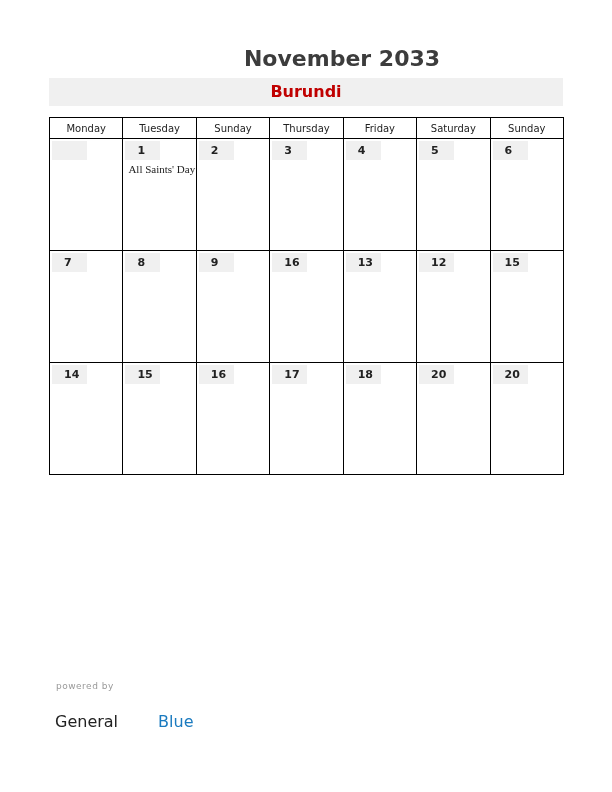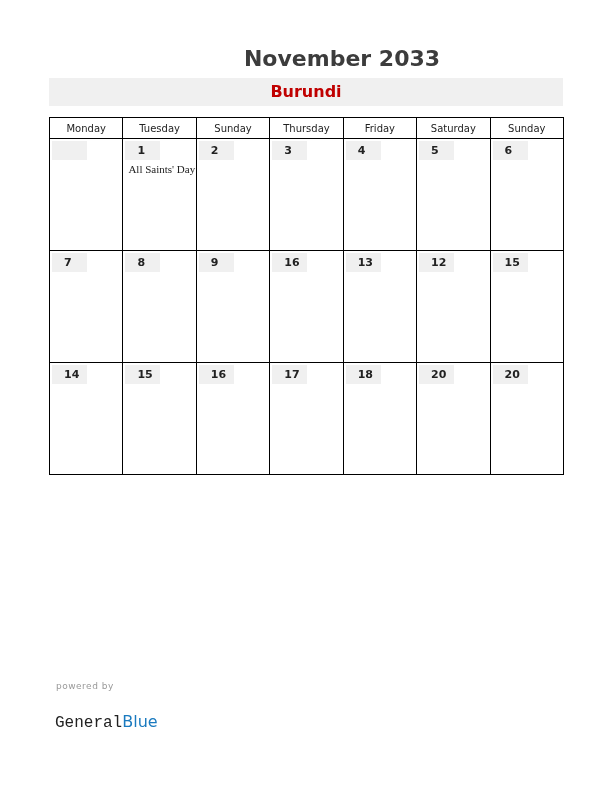--- a/index.html
+++ b/index.html
@@ -8,22 +8,22 @@
   .country-bar { position:absolute; left:49px; top:78px; width:514px; height:28px; background:#f0f0f0; }
   .country { position:absolute; left:0; top:0; width:514px; text-align:center; font-size:16px; line-height:28px; font-weight:bold; color:#c00000; }
   table.cal { position:absolute; left:49px; top:117px; width:515px; border-collapse:collapse; table-layout:fixed; }
   table.cal th { height:20px; border:1px solid #000; font-size:10px; font-weight:normal; color:#222; text-align:center; padding:0; }
   table.cal td { height:111px; border:1px solid #000; vertical-align:top; padding:0; position:relative; }
   .num { display:block; margin:2px 0 0 2px; width:35px; height:19px; background:#f0f0f0; font-size:11px; font-weight:bold; color:#222; line-height:19px; padding-left:12px; box-sizing:border-box; }
   .num.blank { color:transparent; }
   .event { display:block; font-size:11px; color:#222; margin:3px 0 0 5px;font-family:Liberation Serif, serif; }
   .powered { position:absolute; left:56px; top:681px; font-size:9px; color:#999; letter-spacing:0.5px; }
   .brand { position:absolute; left:55px; top:712px; font-size:16px; }
-  .brand .g { color:#222;font-family:Liberation Mono, monospace; }
-  .brand .b { color:#1a7abf; }
+  .brand .g { color:#222; }
+  .brand .b { color:#1a7abf;padding-left:40px; }
 </style>
 </head>
 <body>
 
 <div class="title">November 2033</div>
 <div class="country-bar">
   <div class="country">Burundi</div>
 </div>
 
 <table class="cal">

